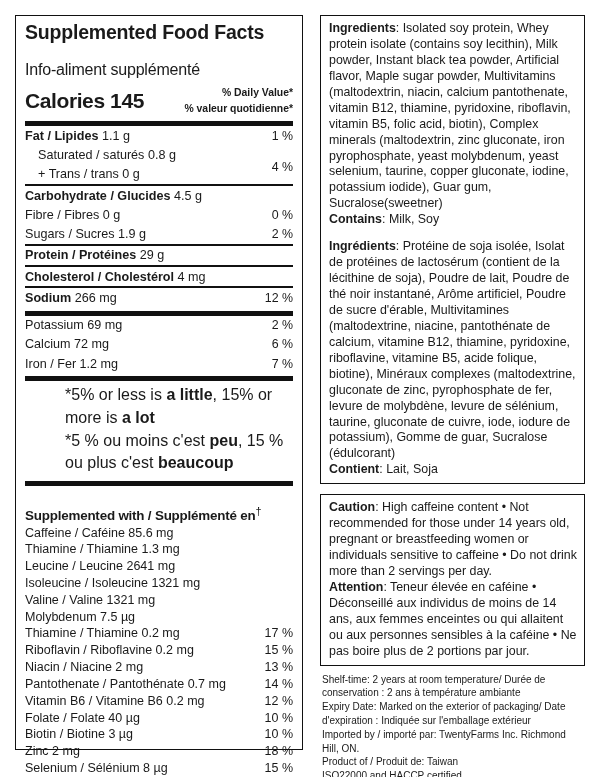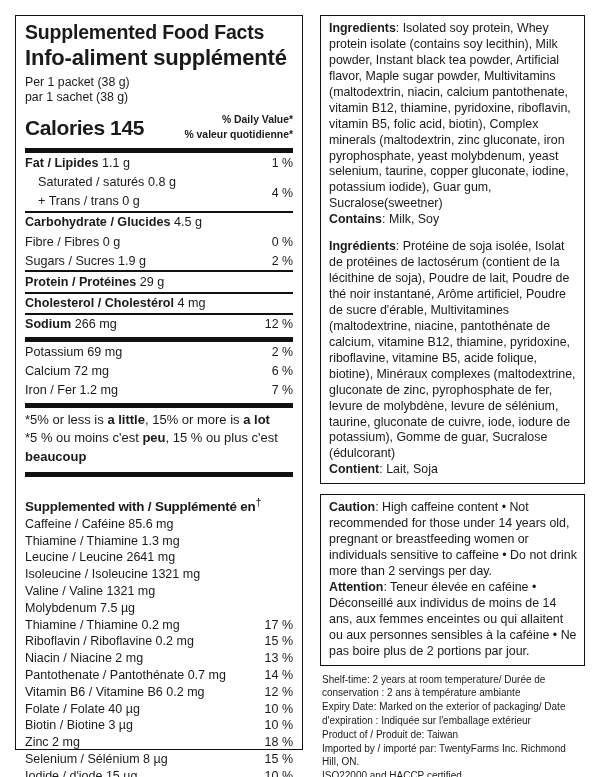--- a/index.html
+++ b/index.html
@@ -32,25 +32,25 @@
     padding: 6px 9px 6px 9px;
     height: 735px;
   }
   .nf-title {
     font-size: 19.5px;
     font-weight: bold;
     letter-spacing: -0.2px;
     line-height: 1.12;
   }
   .nf-subtitle {
-    font-size: 22px;
-    font-weight: bold;
+    font-size: 16px;
+    font-weight: normal;
     letter-spacing: -0.2px;
     line-height: 1.15;
-    margin-top: 1px;
+    margin-top: 17px;
   }
   .serving {
     font-size: 12.3px;
     line-height: 1.25;
     margin-top: 5px;
   }
   .cal-row {
     display: flex;
     align-items: center;
     justify-content: space-between;
@@ -86,23 +86,24 @@
   .n-row .pct { white-space: nowrap; font-size: 12.4px; }
   .n-row.ind .nm { padding-left: 13px; text-align: center; }
   .bold { font-weight: bold; }
   .sub-pair { position: relative; }
   .sub-pair .pctabs {
     position: absolute; right: 0; top: 13px;
     font-size: 12.4px;
   }
 
   .note {
-    font-size: 13px;
+    font-size: 16px;
     line-height: 1.42;
     padding: 3px 0 3px 0;
+    margin-left: 40px;
   }
   .supp-head {
     font-size: 13.4px;
     font-weight: bold;
     letter-spacing: -0.2px;
     padding: 19px 0 1px 0;
   }
   .supp-head sup { font-weight: normal; font-size: 11px; }
   .s-row {
     display: flex;
@@ -146,24 +147,20 @@
 </head>
 <body>
 
 <div class="page">
 
   <div class="nf-box">
 
     <div class="nf-title">Supplemented Food Facts</div>
     <div class="nf-subtitle">Info-aliment supplémenté</div>
 
-    <div class="serving">
-      <div>Per 1 packet (38 g)</div>
-      <div>par 1 sachet (38 g)</div>
-    </div>
 
     <div class="cal-row">
       <div class="cal-label">Calories 145</div>
       <div class="dv-stack">
         <div>% Daily Value*</div>
         <div>% valeur quotidienne*</div>
       </div>
     </div>
 
     <div class="rule-thick"></div>
@@ -327,20 +324,20 @@
     </div>
 
     <div class="caution-box">
       <p><span class="bold">Caution</span><span>: High caffeine content • Not recommended for those under 14 years old, pregnant or breastfeeding women or individuals sensitive to caffeine • Do not drink more than 2 servings per day.</span></p>
       <p><span class="bold">Attention</span><span>: Teneur élevée en caféine • Déconseillé aux individus de moins de 14 ans, aux femmes enceintes ou qui allaitent ou aux personnes sensibles à la caféine • Ne pas boire plus de 2 portions par jour.</span></p>
     </div>
 
     <div class="legal">
       <p>Shelf-time: 2 years at room temperature/ Durée de conservation : 2 ans à température ambiante</p>
       <p>Expiry Date: Marked on the exterior of packaging/ Date d'expiration : Indiquée sur l'emballage extérieur</p>
+      <p>Imported by / importé par: TwentyFarms Inc. Richmond Hill, ON.</p>
       <p>Product of / Produit de: Taiwan</p>
-      <p>Imported by / importé par: TwentyFarms Inc. Richmond Hill, ON.</p>
       <p>ISO22000 and HACCP certified</p>
     </div>
 
   </div>
 
 </div>
 
 </body></html>

